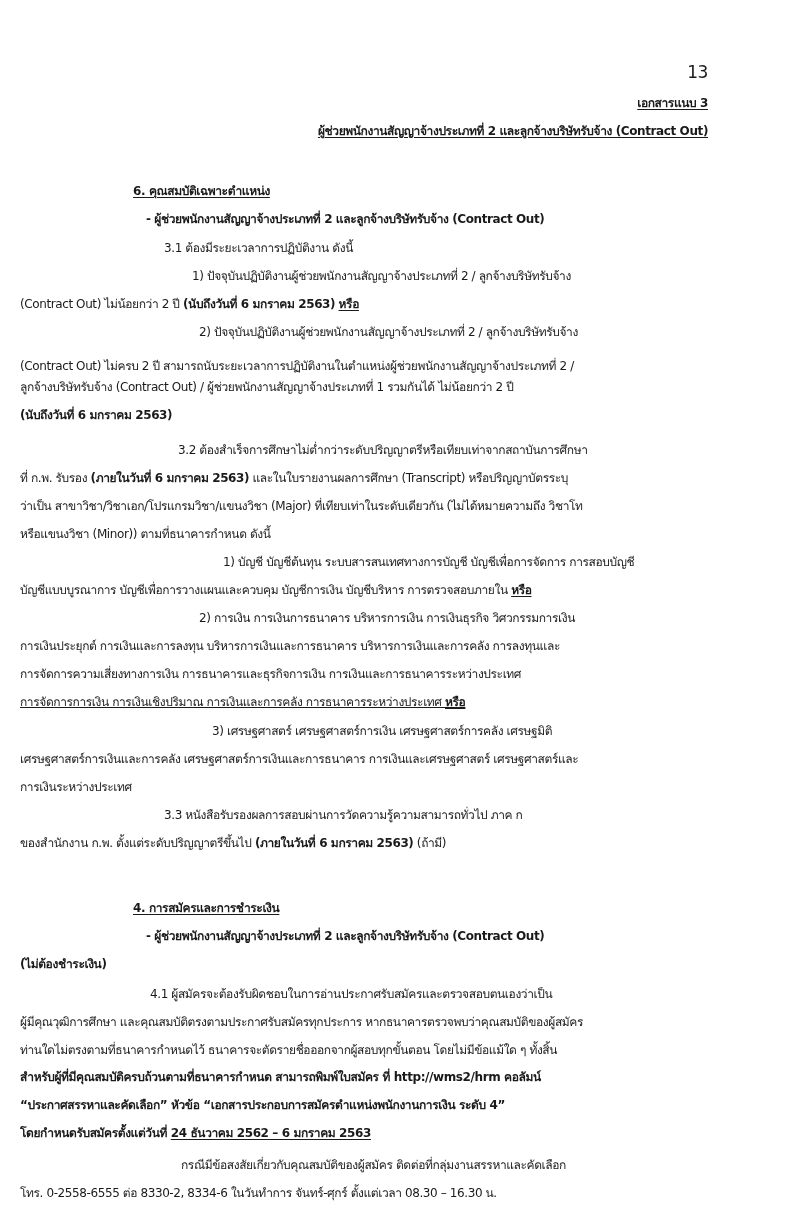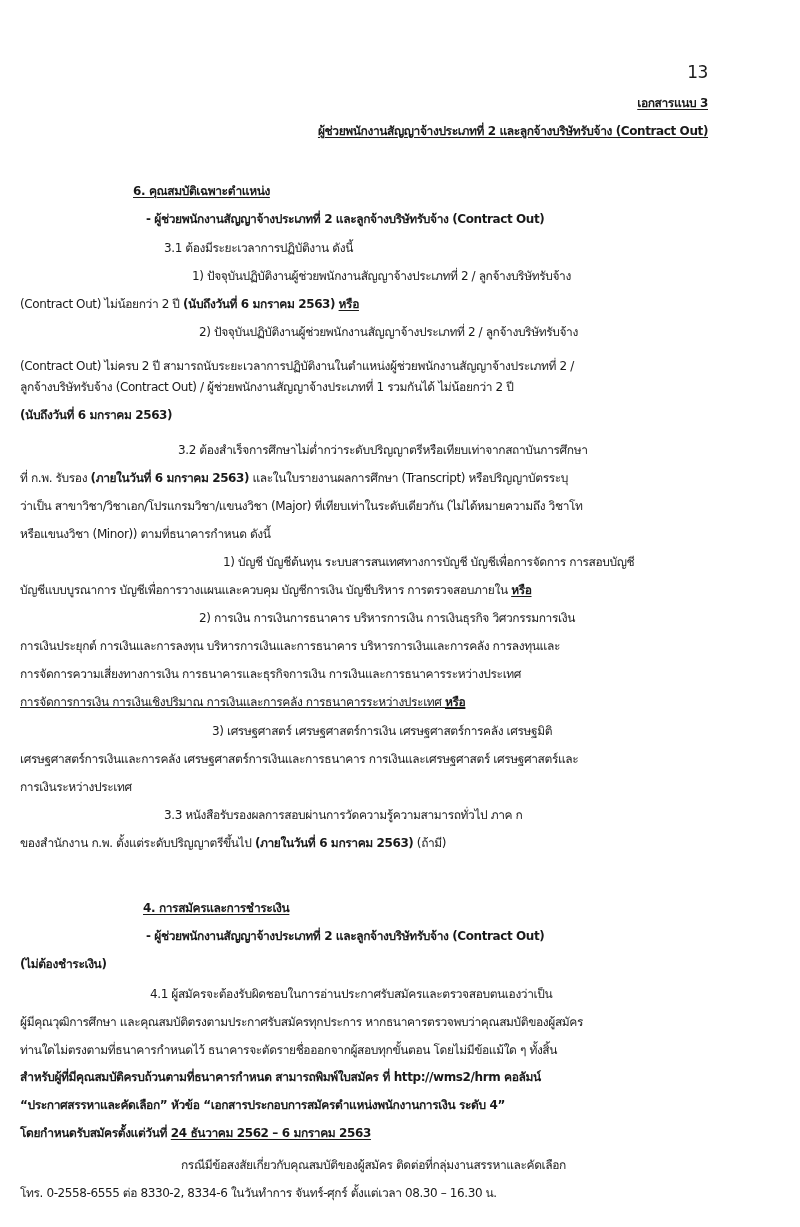--- a/index.html
+++ b/index.html
@@ -54,21 +54,21 @@
 
 <div class="ln" style="top:721px; left:212px;">3) เศรษฐศาสตร์ เศรษฐศาสตร์การเงิน เศรษฐศาสตร์การคลัง เศรษฐมิติ</div>
 <div class="ln" style="top:749px; left:20px;text-align:right;">เศรษฐศาสตร์การเงินและการคลัง เศรษฐศาสตร์การเงินและการธนาคาร การเงินและเศรษฐศาสตร์ เศรษฐศาสตร์และ</div>
 <div class="ln" style="top:777px; left:20px;">การเงินระหว่างประเทศ</div>
 
 <div class="ln" style="top:805px; left:164px;">3.3 หนังสือรับรองผลการสอบผ่านการวัดความรู้ความสามารถทั่วไป ภาค ก</div>
 <div class="ln" style="top:833px; left:20px;">
   <span>ของสำนักงาน ก.พ. ตั้งแต่ระดับปริญญาตรีขึ้นไป </span><span class="b">(ภายในวันที่ 6 มกราคม 2563)</span><span> (ถ้ามี)</span>
 </div>
 
-<div class="ln b u" style="top:898px; left:143px;text-align:right;">4. การสมัครและการชำระเงิน</div>
+<div class="ln b u" style="top:898px; left:133px;text-align:right;">4. การสมัครและการชำระเงิน</div>
 <div class="ln b" style="top:926px; left:146px;">- ผู้ช่วยพนักงานสัญญาจ้างประเภทที่ 2 และลูกจ้างบริษัทรับจ้าง (Contract Out)</div>
 <div class="ln b" style="top:954px; left:20px;">(ไม่ต้องชำระเงิน)</div>
 
 <div class="ln" style="top:984px; left:150px;">4.1 ผู้สมัครจะต้องรับผิดชอบในการอ่านประกาศรับสมัครและตรวจสอบตนเองว่าเป็น</div>
 <div class="ln" style="top:1012px; left:20px;text-align:right;">ผู้มีคุณวุฒิการศึกษา และคุณสมบัติตรงตามประกาศรับสมัครทุกประการ หากธนาคารตรวจพบว่าคุณสมบัติของผู้สมัคร</div>
 <div class="ln" style="top:1040px; left:20px;">ท่านใดไม่ตรงตามที่ธนาคารกำหนดไว้ ธนาคารจะตัดรายชื่อออกจากผู้สอบทุกขั้นตอน โดยไม่มีข้อแม้ใด ๆ ทั้งสิ้น</div>
 <div class="ln b" style="top:1067px; left:20px;">สำหรับผู้ที่มีคุณสมบัติครบถ้วนตามที่ธนาคารกำหนด สามารถพิมพ์ใบสมัคร ที่ http://wms2/hrm คอลัมน์</div>
 <div class="ln b" style="top:1095px; left:20px;">“ประกาศสรรหาและคัดเลือก” หัวข้อ “เอกสารประกอบการสมัครตำแหน่งพนักงานการเงิน ระดับ 4”</div>
 <div class="ln b" style="top:1123px; left:20px;">
   <span>โดยกำหนดรับสมัครตั้งแต่วันที่ </span><span class="u">24 ธันวาคม 2562 – 6 มกราคม 2563</span>

